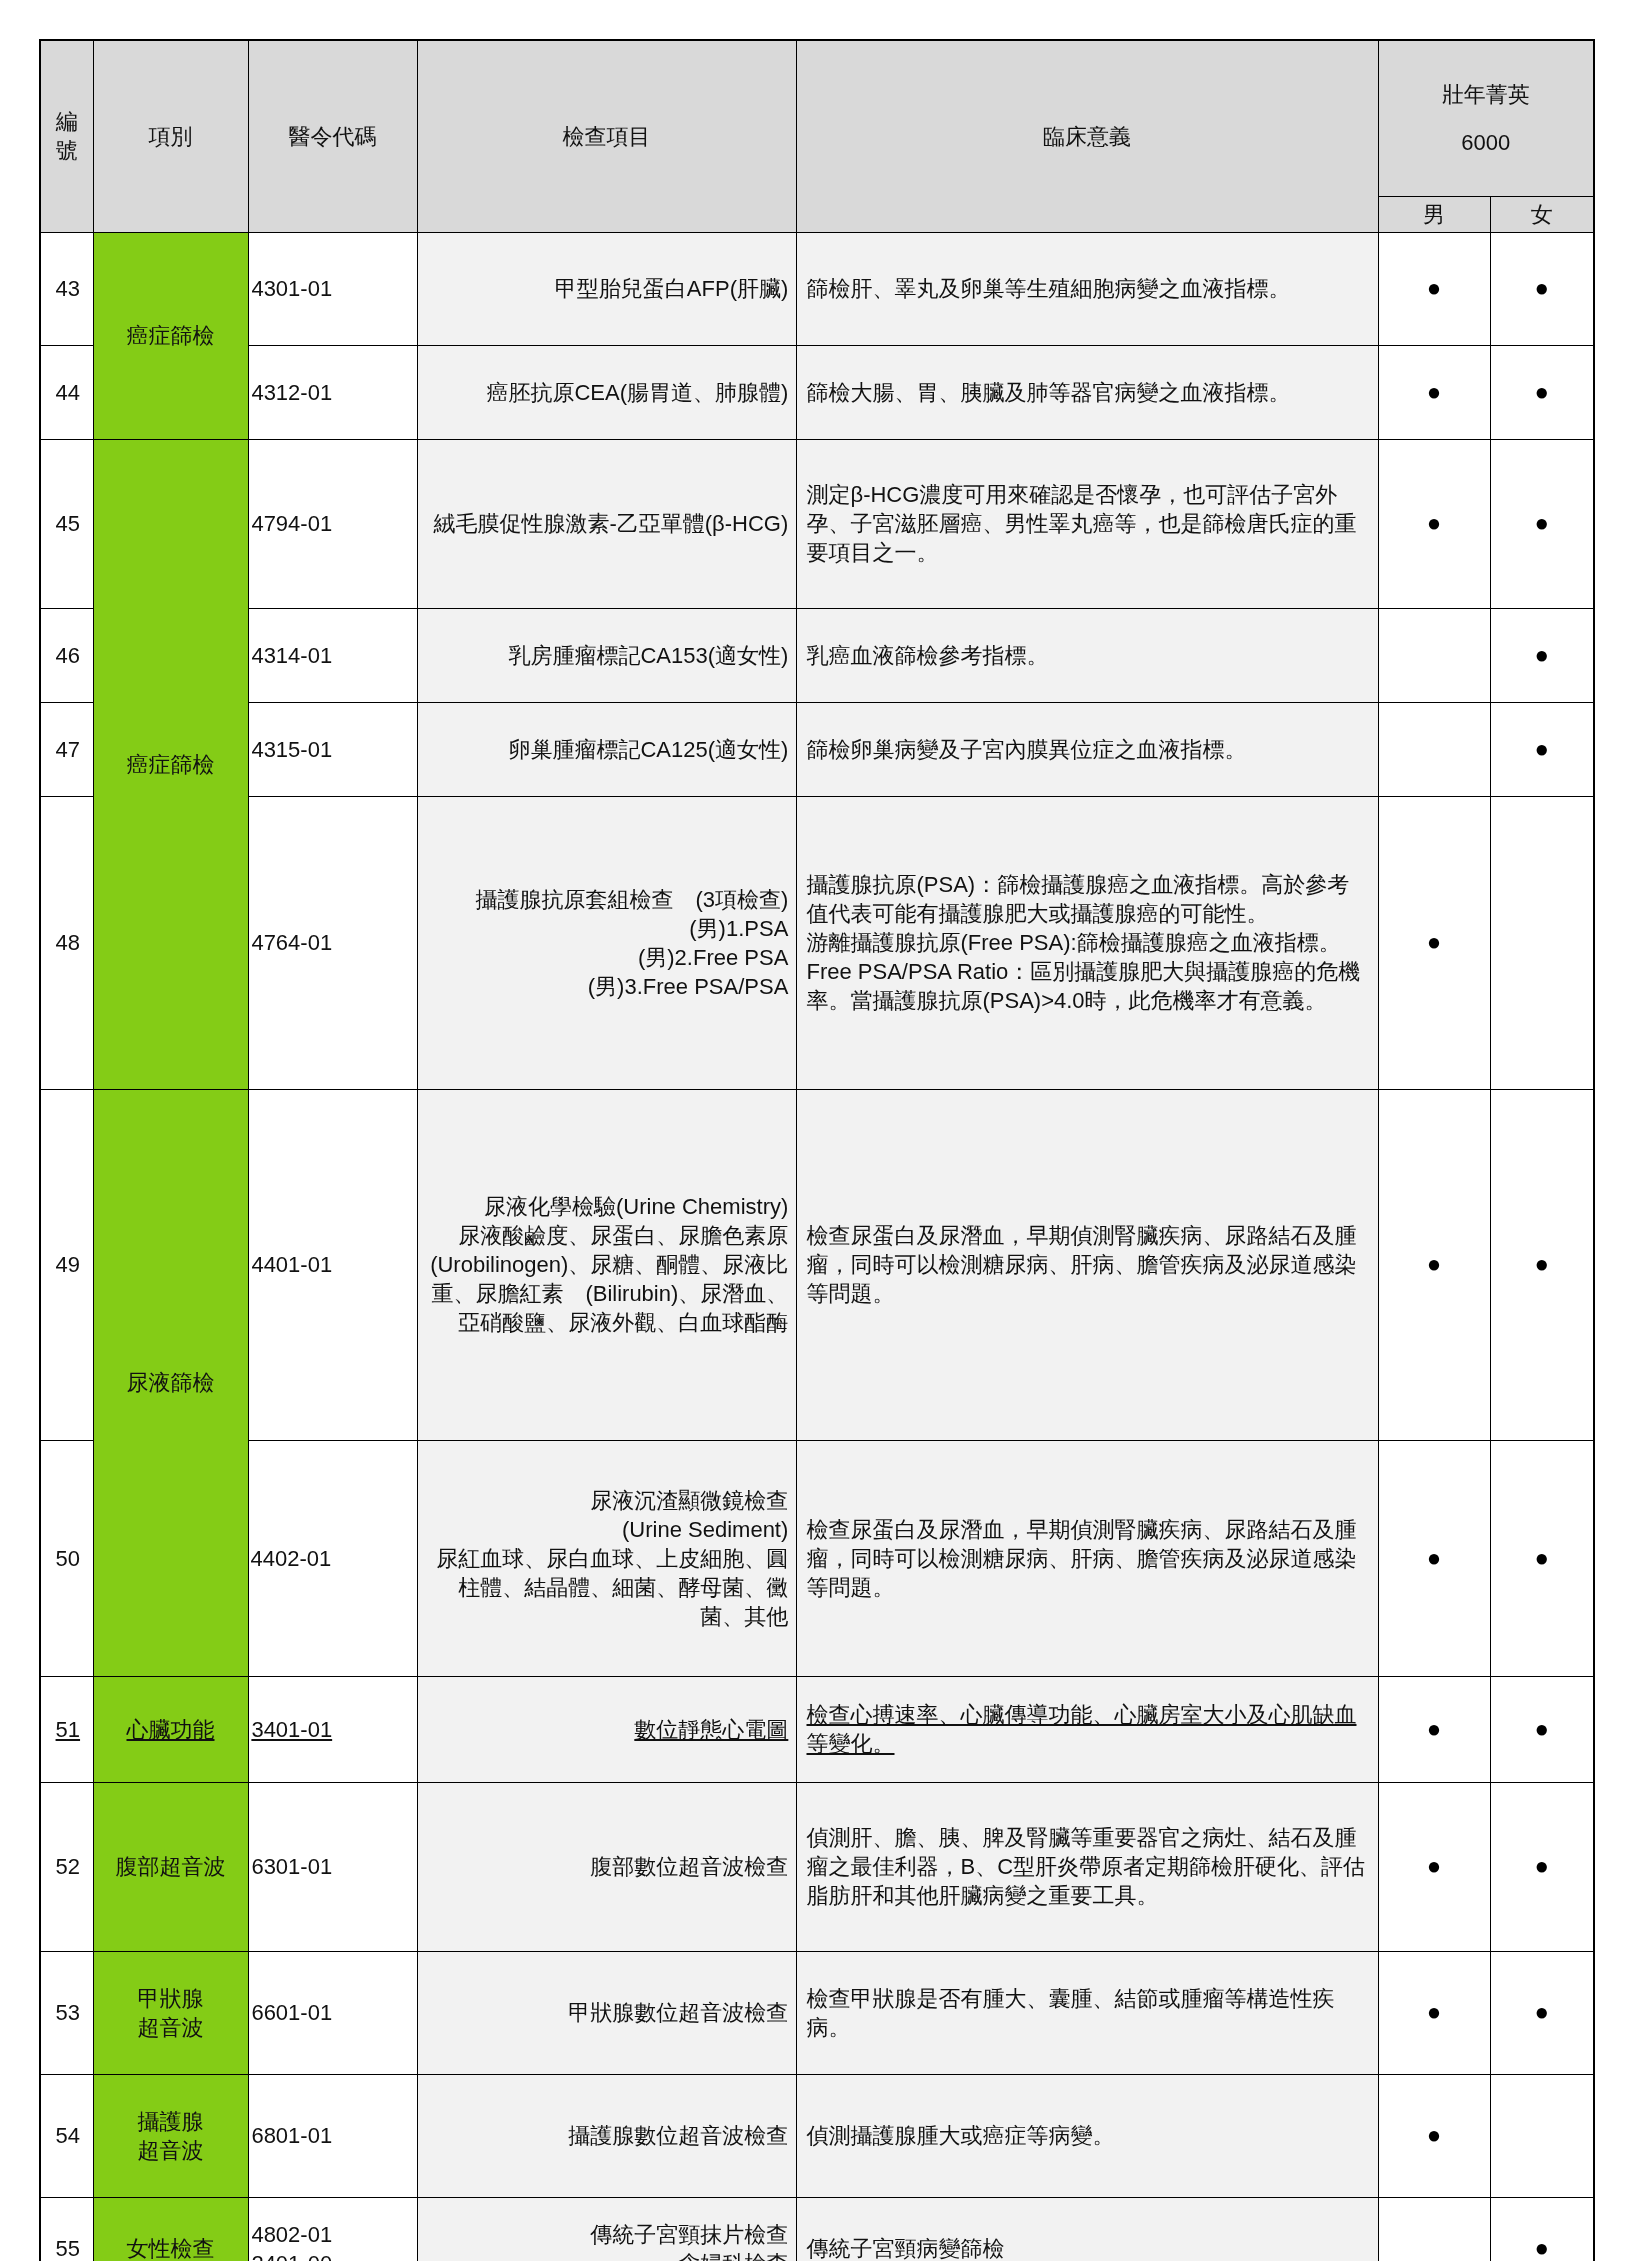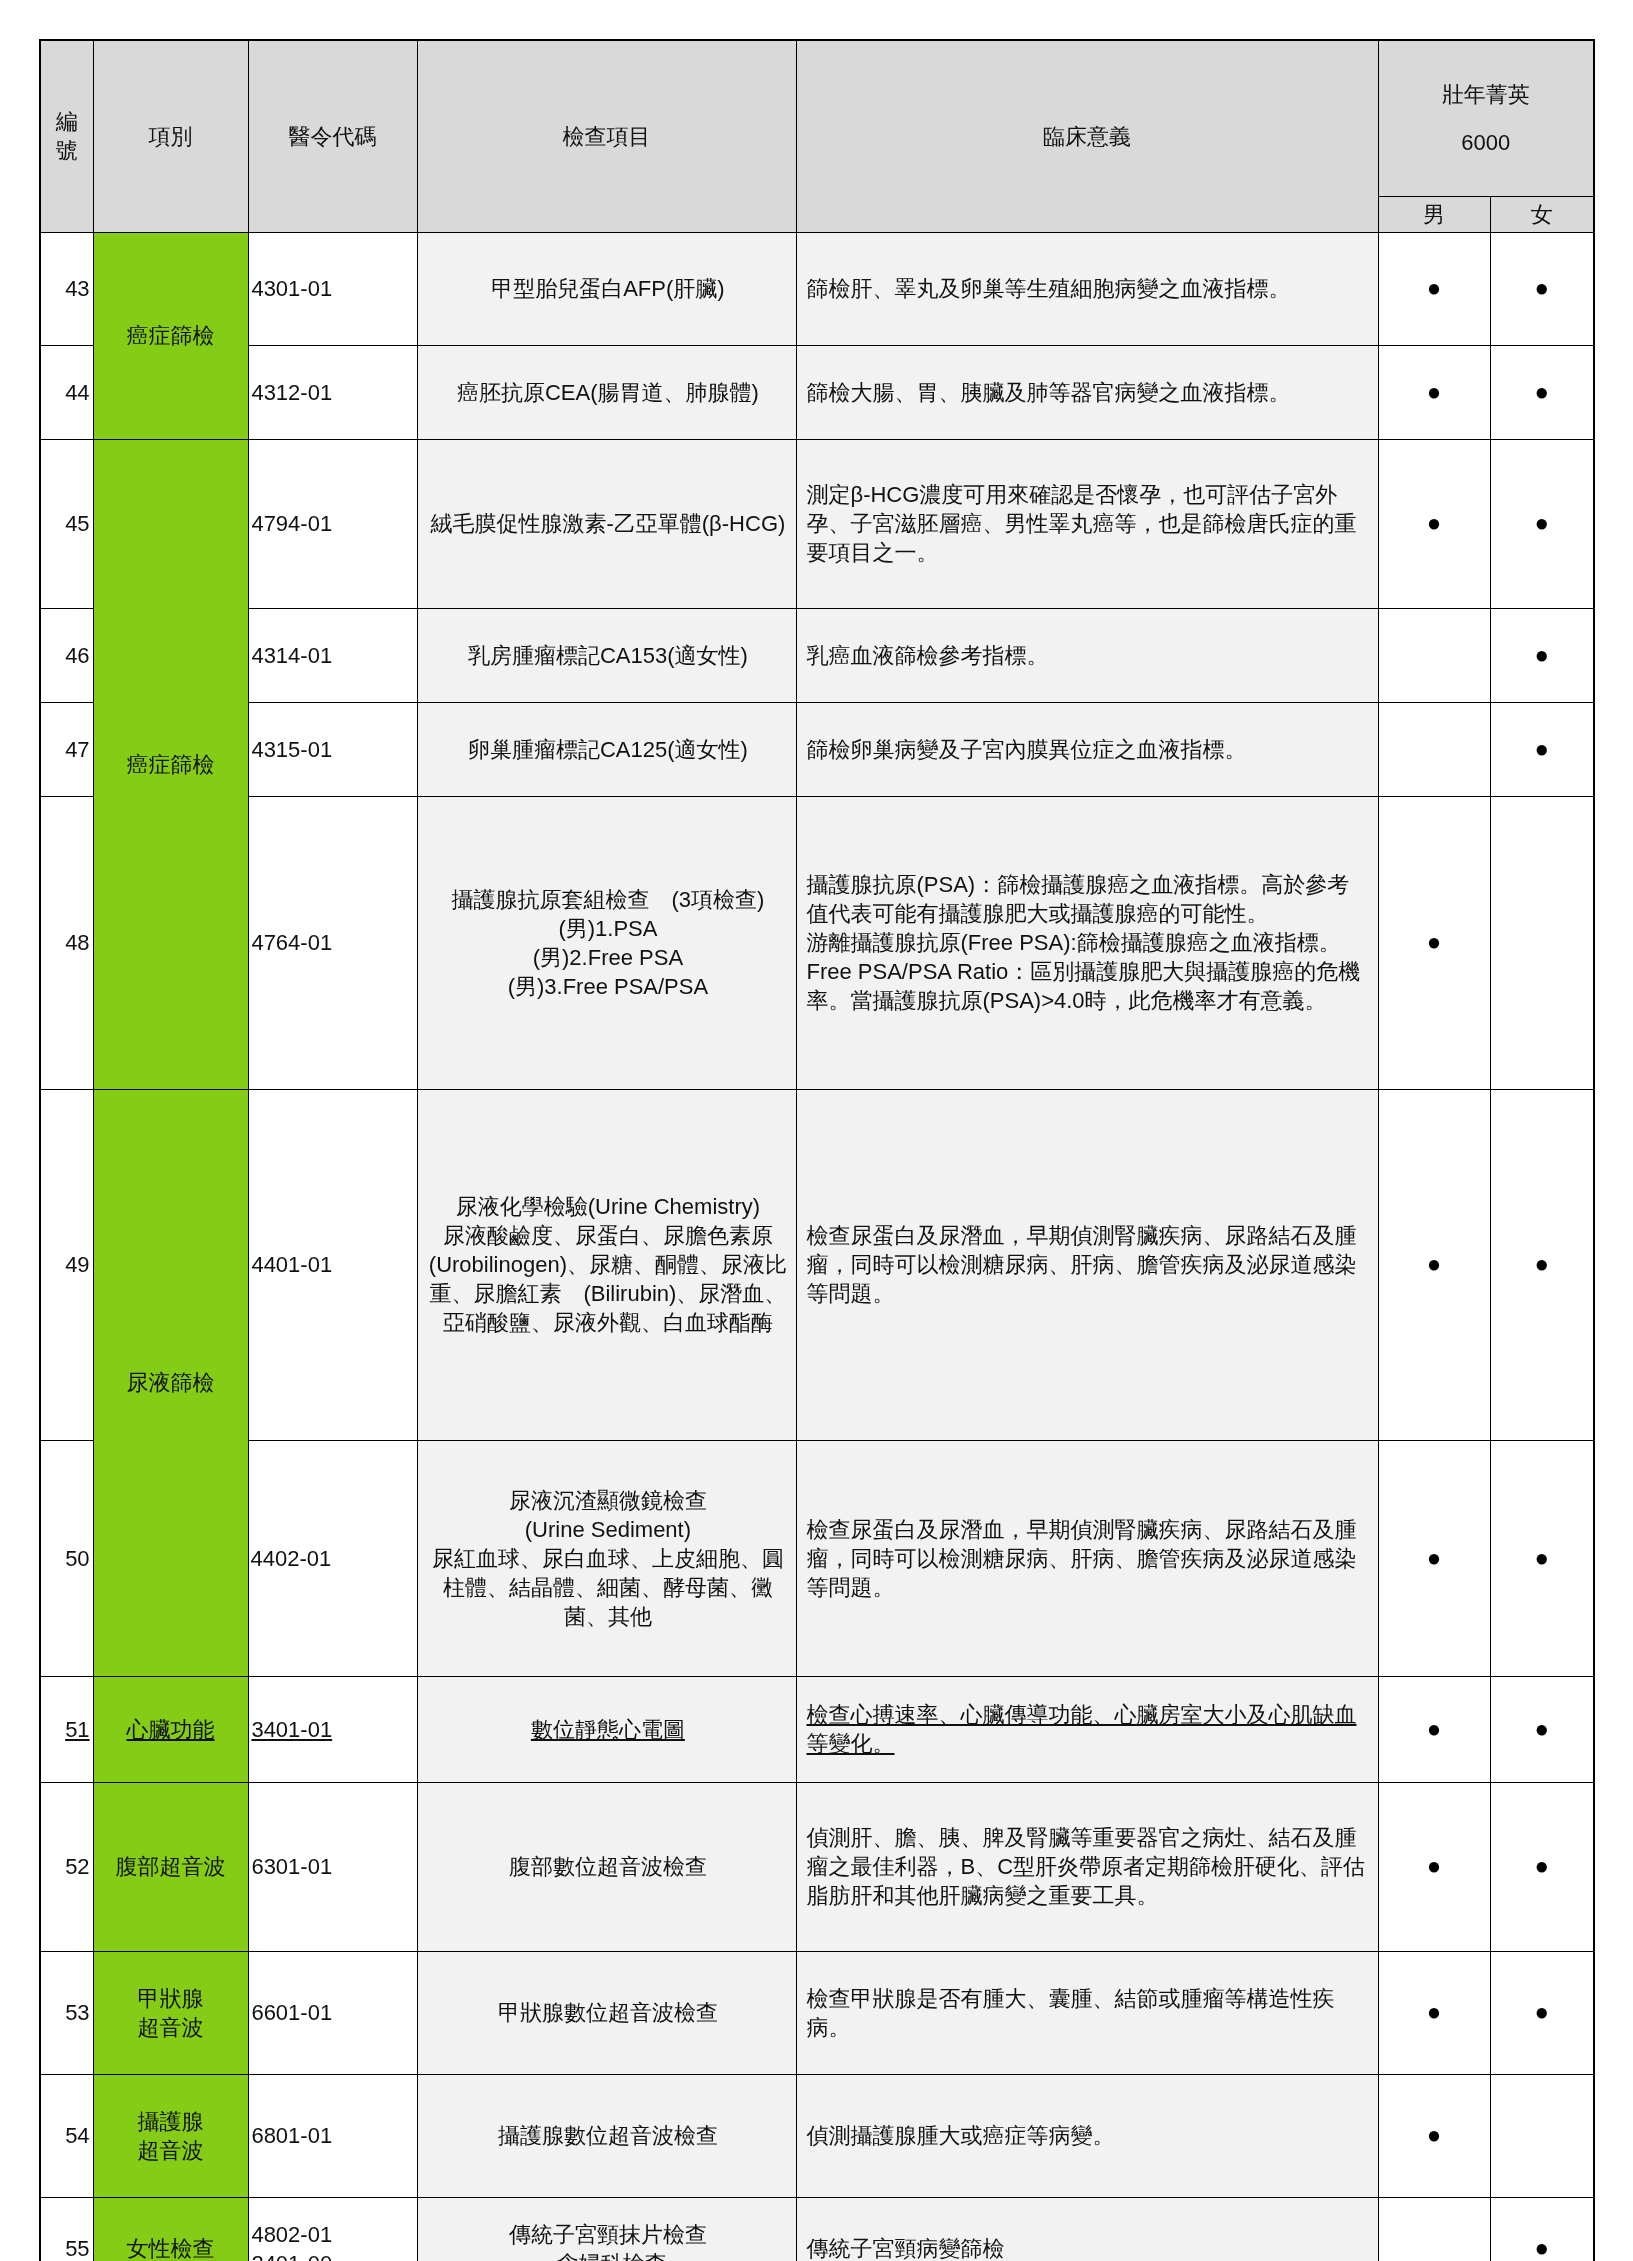--- a/index.html
+++ b/index.html
@@ -38,38 +38,38 @@
   }
   thead tr.hdr-top { height: 102px; }
   thead tr.hdr-sex { height: 32px; }
   .plan-cell { padding: 0; }
   .plan-inner {
     display: flex; flex-direction: column;
     justify-content: space-around; align-items: center;
     height: 100%; min-height: 97px;
   }
   td.num {
-    text-align: right;
+    text-align: center;
     padding: 2.9px 2.9px 2.9px 5px;
     background: #ffffff;
   }
   td.cat {
     text-align: center;
     white-space: pre-line;
     padding: 2.9px 4.3px;
     background: #84cc16;
   }
   td.code {
     white-space: pre-line;
     padding: 2.9px 2.9px;
     background: #ffffff;
   }
   td.code.left { text-align: left; padding-left: 2.1px; }
   td.item {
-    text-align: center;
+    text-align: right;
     white-space: pre-wrap;
     padding: 5.7px 7.2px 5.7px 10px;
     background: #f2f2f2;
   }
   td.meaning {
     text-align: left;
     white-space: pre-wrap;
     padding: 5.7px 8.6px 5.7px 10px;
     background: #f2f2f2;
   }

